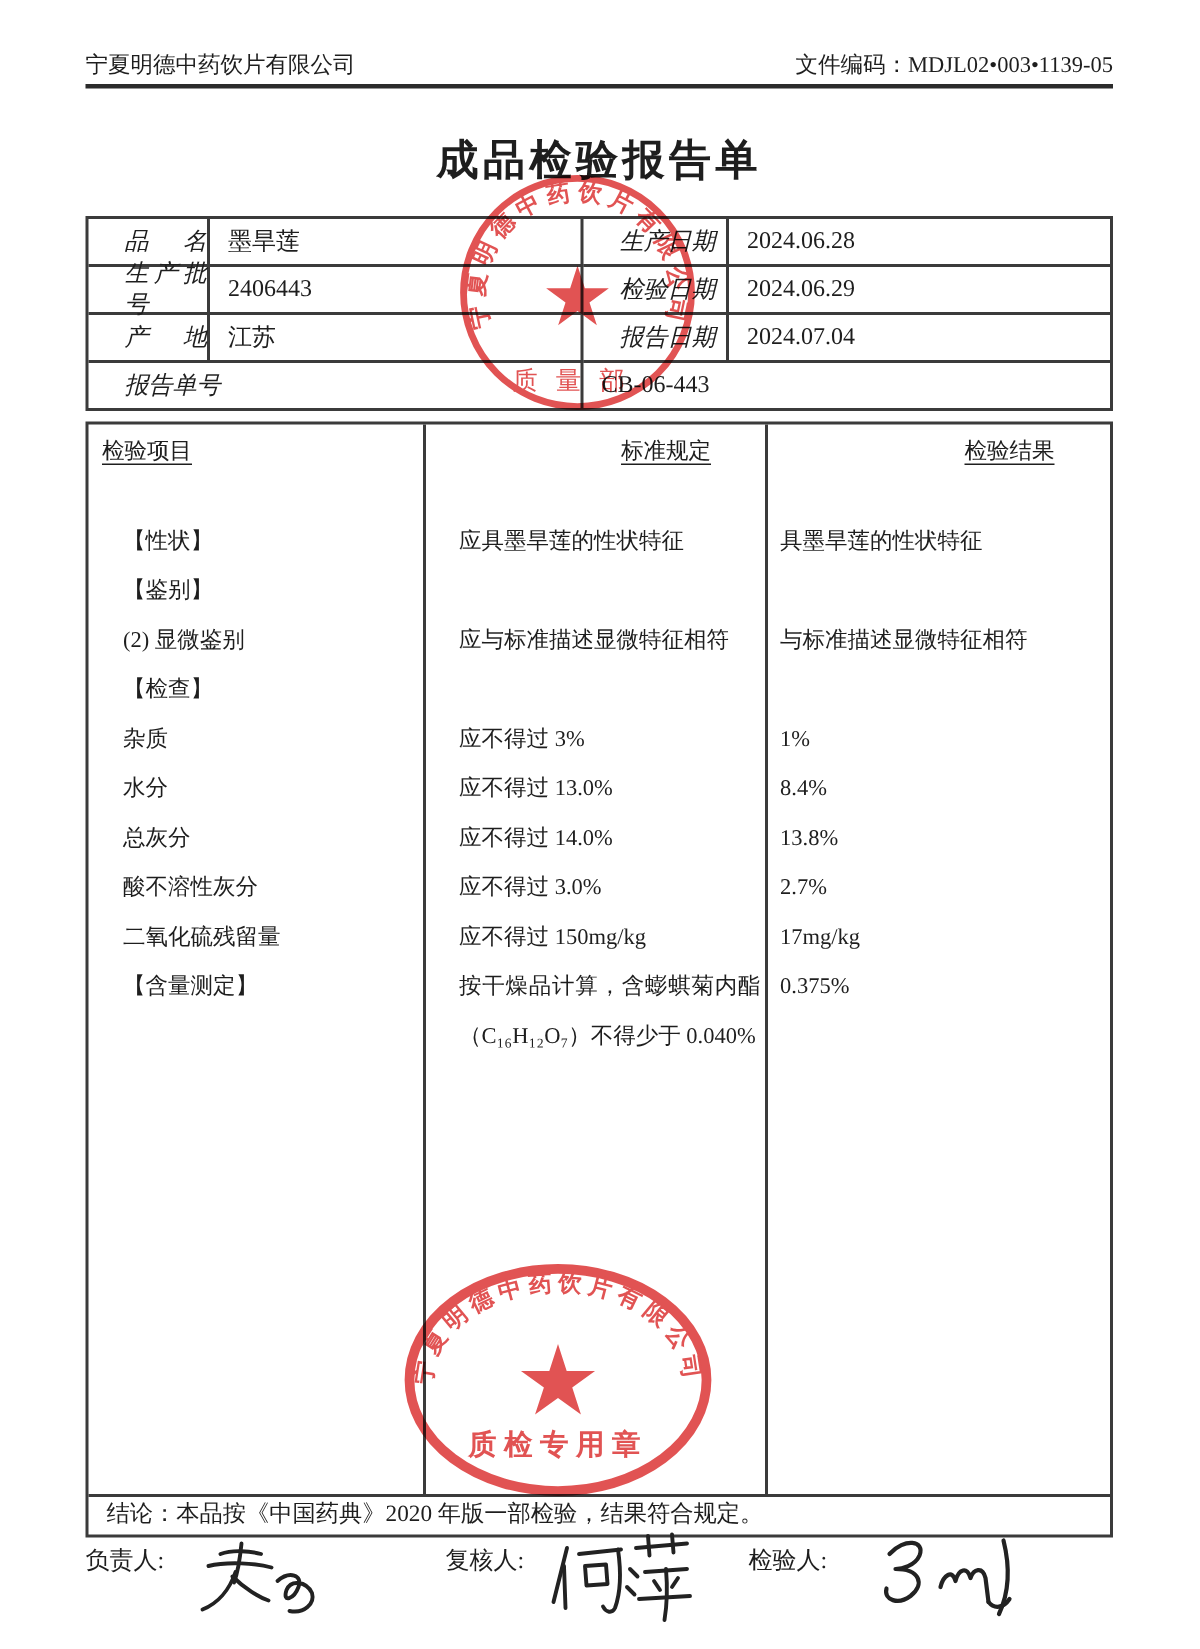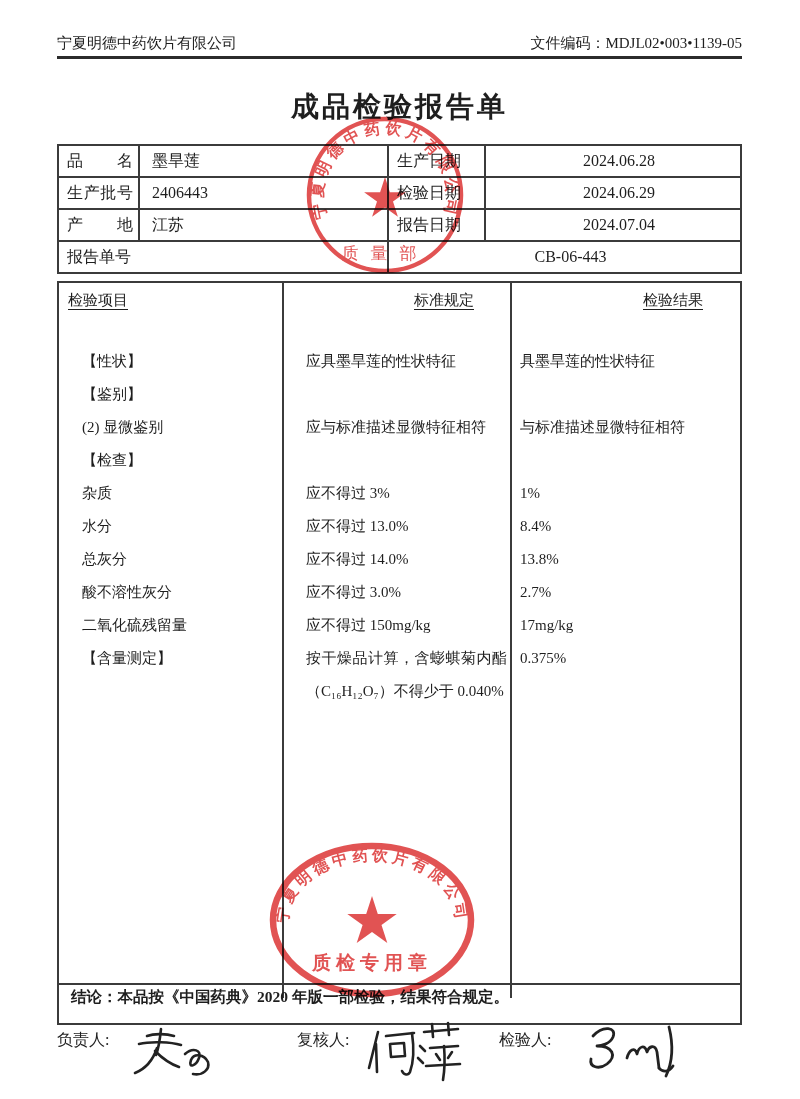--- a/index.html
+++ b/index.html
@@ -19,22 +19,22 @@
 
   
   .info-table{
     left:57px;top:144px;width:685px;box-sizing:border-box;
     border:2px solid #3b3b3b;
     display:grid;grid-template-columns:81px 249px 97px 1fr;
     grid-template-rows:32px 32px 32px 30px;
     font-size:16px;
   }
   .ic{box-sizing:border-box;border-right:2px solid #3b3b3b;border-bottom:2px solid #3b3b3b;display:flex;align-items:center;}
-  .ic.noR{border-right:none;justify-content:center;} .ic.noB{border-bottom:none;}
-  .ic-label{padding-left:8px;}
+  .ic.noR{border-right:none;} .ic.noB{border-bottom:none;}
+  .ic-label{padding-left:24px;font-style:italic;}
   .ic-label .jlab{display:inline-block;width:66px;text-align:justify;text-align-last:justify;}
   .ic-value{padding-left:12px;}
   .span2L{grid-column:1/3;} .span2R{grid-column:3/5;}
 
   
   .main-table{
     left:57px;top:281px;width:685px;height:744px;box-sizing:border-box;
     border:2px solid #3b3b3b;font-size:15px;
   }
   .v-line{position:absolute;top:0;bottom:25px;width:2px;background:#3b3b3b;}
@@ -42,22 +42,22 @@
   .mt-head{display:grid;grid-template-columns:223px 228px 1fr;padding-top:8px;height:28px;gap:48px;}
   .mt-head span{text-decoration:underline;text-underline-offset:4px;}
   .mh-item{padding-left:9px;}
   .mh-std,.mh-res{text-align:center;}
   .mt-body{margin-top:26px;}
   .mt-row{display:grid;grid-template-columns:223px 228px 1fr;min-height:33px;}
   .mt-row .c-item{padding-left:9px;line-height:33px;margin-left:14px;}
   .mt-row .c-std{padding-left:24px;padding-right:3px;line-height:33px;text-align:justify;}
   .mt-row .c-res{padding-left:10px;padding-right:0;line-height:33px;}
   .concl-row{
-    position:absolute;left:0;right:0;bottom:0;height:40px;box-sizing:border-box;
-    border-top:2px solid #3b3b3b;line-height:24px;padding-left:12px;font-size:15.5px;background:transparent;font-weight:bold;
+    position:absolute;left:0;right:0;bottom:0;height:27px;box-sizing:border-box;
+    border-top:2px solid #3b3b3b;line-height:24px;padding-left:12px;font-size:15.5px;background:transparent;
   }
 
   
   .stamp{mix-blend-mode:multiply;opacity:0.88;}
 
   
   .sig-row{left:57px;top:1030px;width:685px;font-size:16px;}
   .sig-label{position:absolute;top:0;}
   .sl1{left:0px;} .sl2{left:240px;} .sl3{left:442px;}
   .sig-svg{position:absolute;}

